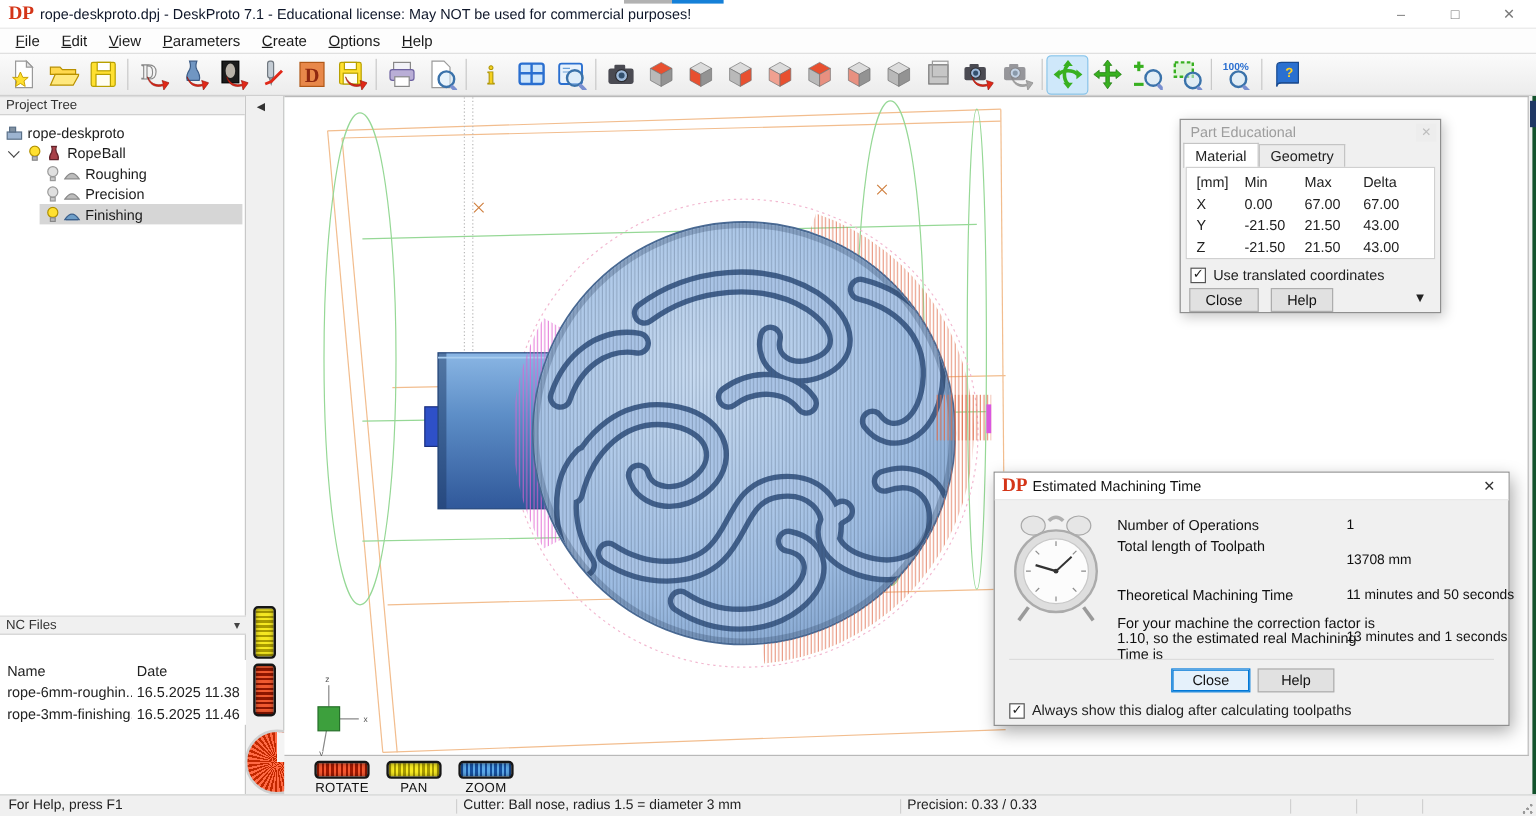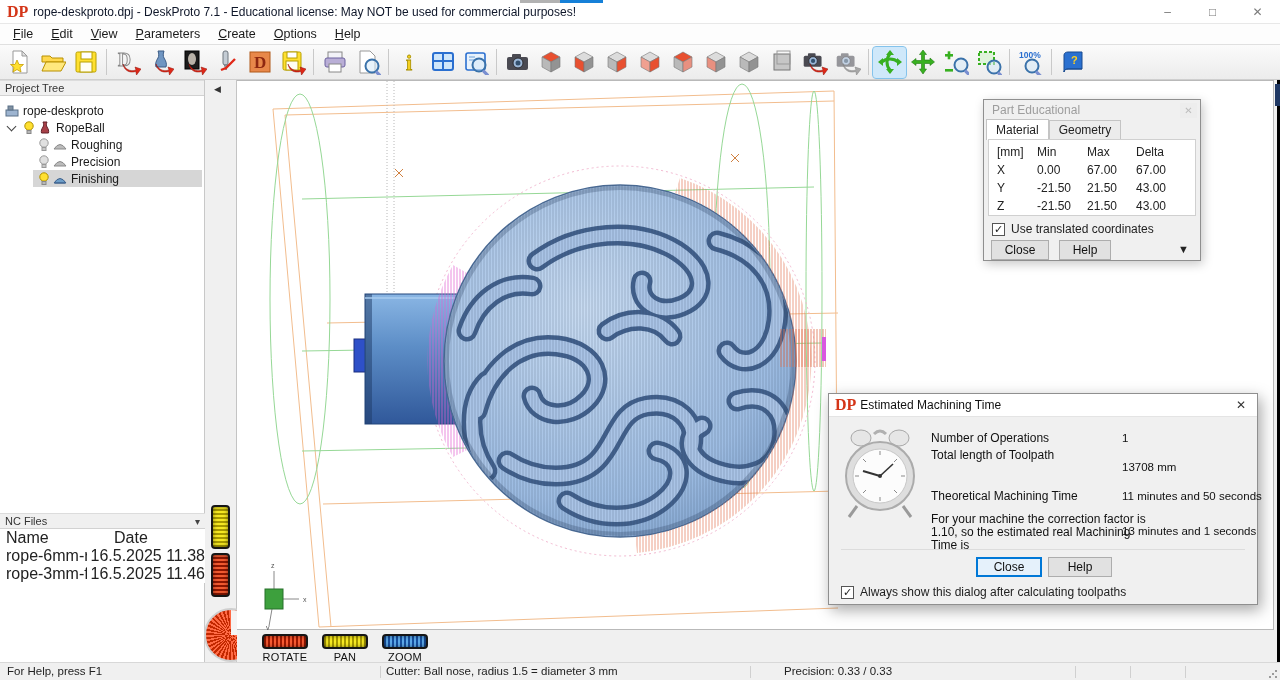--- a/index.html
+++ b/index.html
@@ -21,34 +21,34 @@
   .menu-item { display:inline-block; padding:17px 9px; font-size:12.5px; color:#1a1a1a; }
   .menu-item::first-letter { text-decoration:underline; }
 
   
   .toolbar { height:36px; background:linear-gradient(#fbfbfb,#ececec); border-top:1px solid #e0e0e0; border-bottom:1px solid #cfcfcf; display:flex; align-items:center; padding-left:3px; }
   .tbtn { width:33px; height:31px; display:flex; align-items:center; justify-content:center; border-radius:3px; flex:none;}
   .tbtn.active { background:#cfe8fa; outline:1px solid #84c3ec; }
   .tsep { width:1px; height:26px; background:#c9c9c9; margin:0 4px; flex:none;}
 
   
-  .main { position:absolute; top:80px; left:0; width:1280px; height:582px; background:#000000; }
+  .main { position:absolute; top:80px; left:0; width:1280px; height:582px; background:#14532d; }
 
   .left-panel { position:absolute; left:0; top:0; width:205px; height:582px; background:#fff; border-right:1px solid #c8c8c8;}
   .panel-header { height:16px; background:#f0f0f0; border-top:1px solid #dcdcdc; border-bottom:1px solid #d2d2d2; font-size:11px; color:#333; padding:1px 5px; display:flex; align-items:center;}
   .tree { padding-top:6px; }
   .tree-row { height:17px; display:flex; align-items:center; font-size:12px; color:#1a1a1a; position:relative;}
   .tree-row.selected .row-bg { position:absolute; left:33px; right:2px; top:0; bottom:0; background:#d6d6d6;}
   .tree-row > * { position:relative; }
   .chev { width:7px; height:7px; border-right:1.4px solid #444; border-bottom:1.4px solid #444; transform:rotate(45deg); margin:-3px 2px 0 8px;}
   .ticon { width:16px; height:14px; flex:none; display:flex; align-items:center; justify-content:center;}
 
   .nc-section { position:absolute; left:0; top:433px; width:205px; }
   .nc-head-arrow { margin-left:auto; font-size:10px; color:#444;}
-  .nc-table { background:#fff; font-size:16px; }
+  .nc-table { background:#fff; font-size:12px;margin-top:21px; }
   .nc-hrow, .nc-row { display:flex; height:18px; align-items:center; }
   .nc-c1 { width:110px; padding-left:6px; white-space:nowrap; overflow:hidden;}
   .nc-c2 { padding-left:4px; white-space:nowrap;}
 
   .strip { position:absolute; left:205px; top:0; width:32px; height:582px; background:#f0f0f0; border-right:1px solid #c4c4c4;}
   .collapse-btn { position:absolute; left:9px; top:4px; font-size:9px; color:#333;}
 
   .vslider { position:absolute; left:6px; width:19px; height:44px; border:2px solid #161616; border-radius:4px;
     box-shadow: inset 0 0 4px rgba(0,0,0,.5); }
   .vslider.yellow { background:repeating-linear-gradient(0deg,#a89a00 0 2px,#f5e822 2px 4px); }
@@ -681,20 +681,20 @@
     <div class="abs" style="left:12px;top:191px;display:flex;align-items:center">
       <span class="cbx">✓</span>
       <span style="margin-left:6px">Always show this dialog after calculating toolpaths</span>
     </div>
   </div>
 </div>
 
 <div class="statusbar">
   <span class="abs" style="left:7px;top:2px">For Help, press F1</span>
   <span class="abs" style="left:386px;top:2px">Cutter: Ball nose, radius 1.5 = diameter 3 mm</span>
-  <span class="abs" style="left:784px;top:2px">Precision: 0.33 / 0.33</span>
+  <span class="abs" style="left:756px;top:2px">Precision: 0.33 / 0.33</span>
   <span class="sb-sep" style="left:380px"></span>
   <span class="sb-sep" style="left:750px"></span>
   <span class="sb-sep" style="left:1075px"></span>
   <span class="sb-sep" style="left:1130px"></span>
   <span class="sb-sep" style="left:1185px"></span>
   <span class="grip"></span>
 </div>
 
 </body></html>

